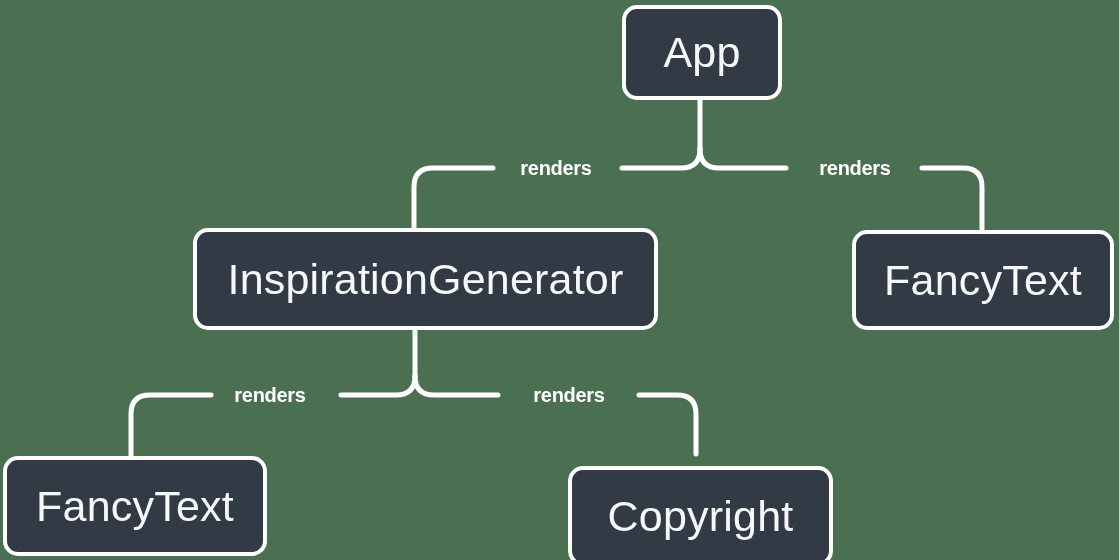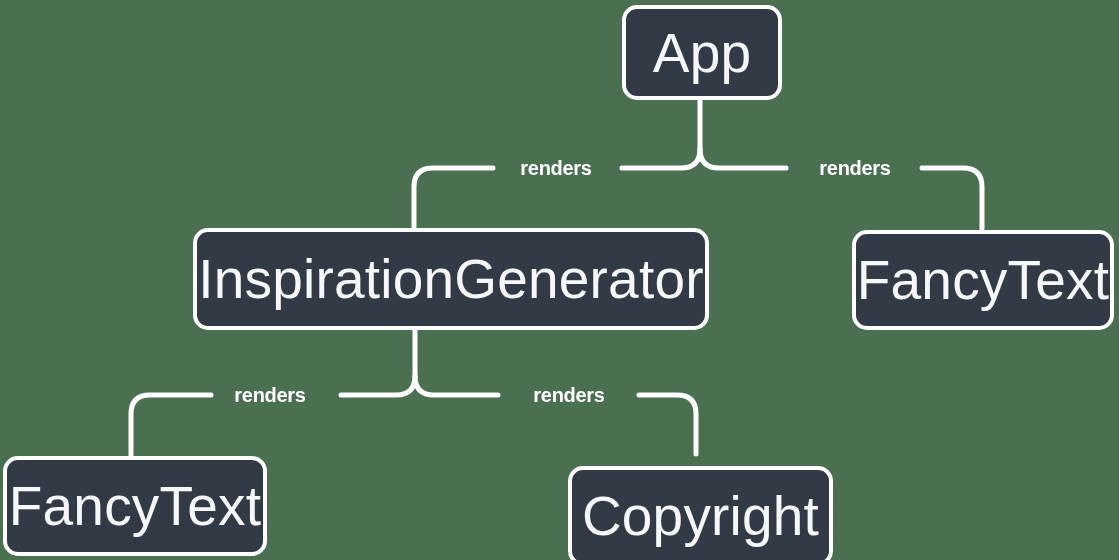--- a/index.html
+++ b/index.html
@@ -30,26 +30,26 @@
     stroke-linecap:round;
   }
   .node{
     position:absolute;
     box-sizing:border-box;
     background:var(--node-fill);
     border:4px solid var(--node-border);
     border-radius:15px;
     color:var(--node-text);
     display:flex;align-items:center;justify-content:center;
-    font-size:55px;font-weight:500;
+    font-size:43px;font-weight:500;
     letter-spacing:0.2px;
     white-space:nowrap;
   }
   .node-app{left:622px;top:5px;width:160px;height:95px;}
-  .node-ig{left:193px;top:228px;width:516px;height:102px;}
+  .node-ig{left:193px;top:228px;width:465px;height:102px;}
   .node-fancy-top{left:852px;top:230px;width:262px;height:100px;}
   .node-fancy-bottom{left:3px;top:456px;width:264px;height:100px;}
   .node-copyright{left:568px;top:455px;width:265px;height:100px;margin-top:11px;}
   .edge-label{
     position:absolute;
     transform:translate(-50%,-50%);
     color:var(--line);
     font-size:20px;font-weight:600;
     letter-spacing:-0.3px;
     white-space:nowrap;

